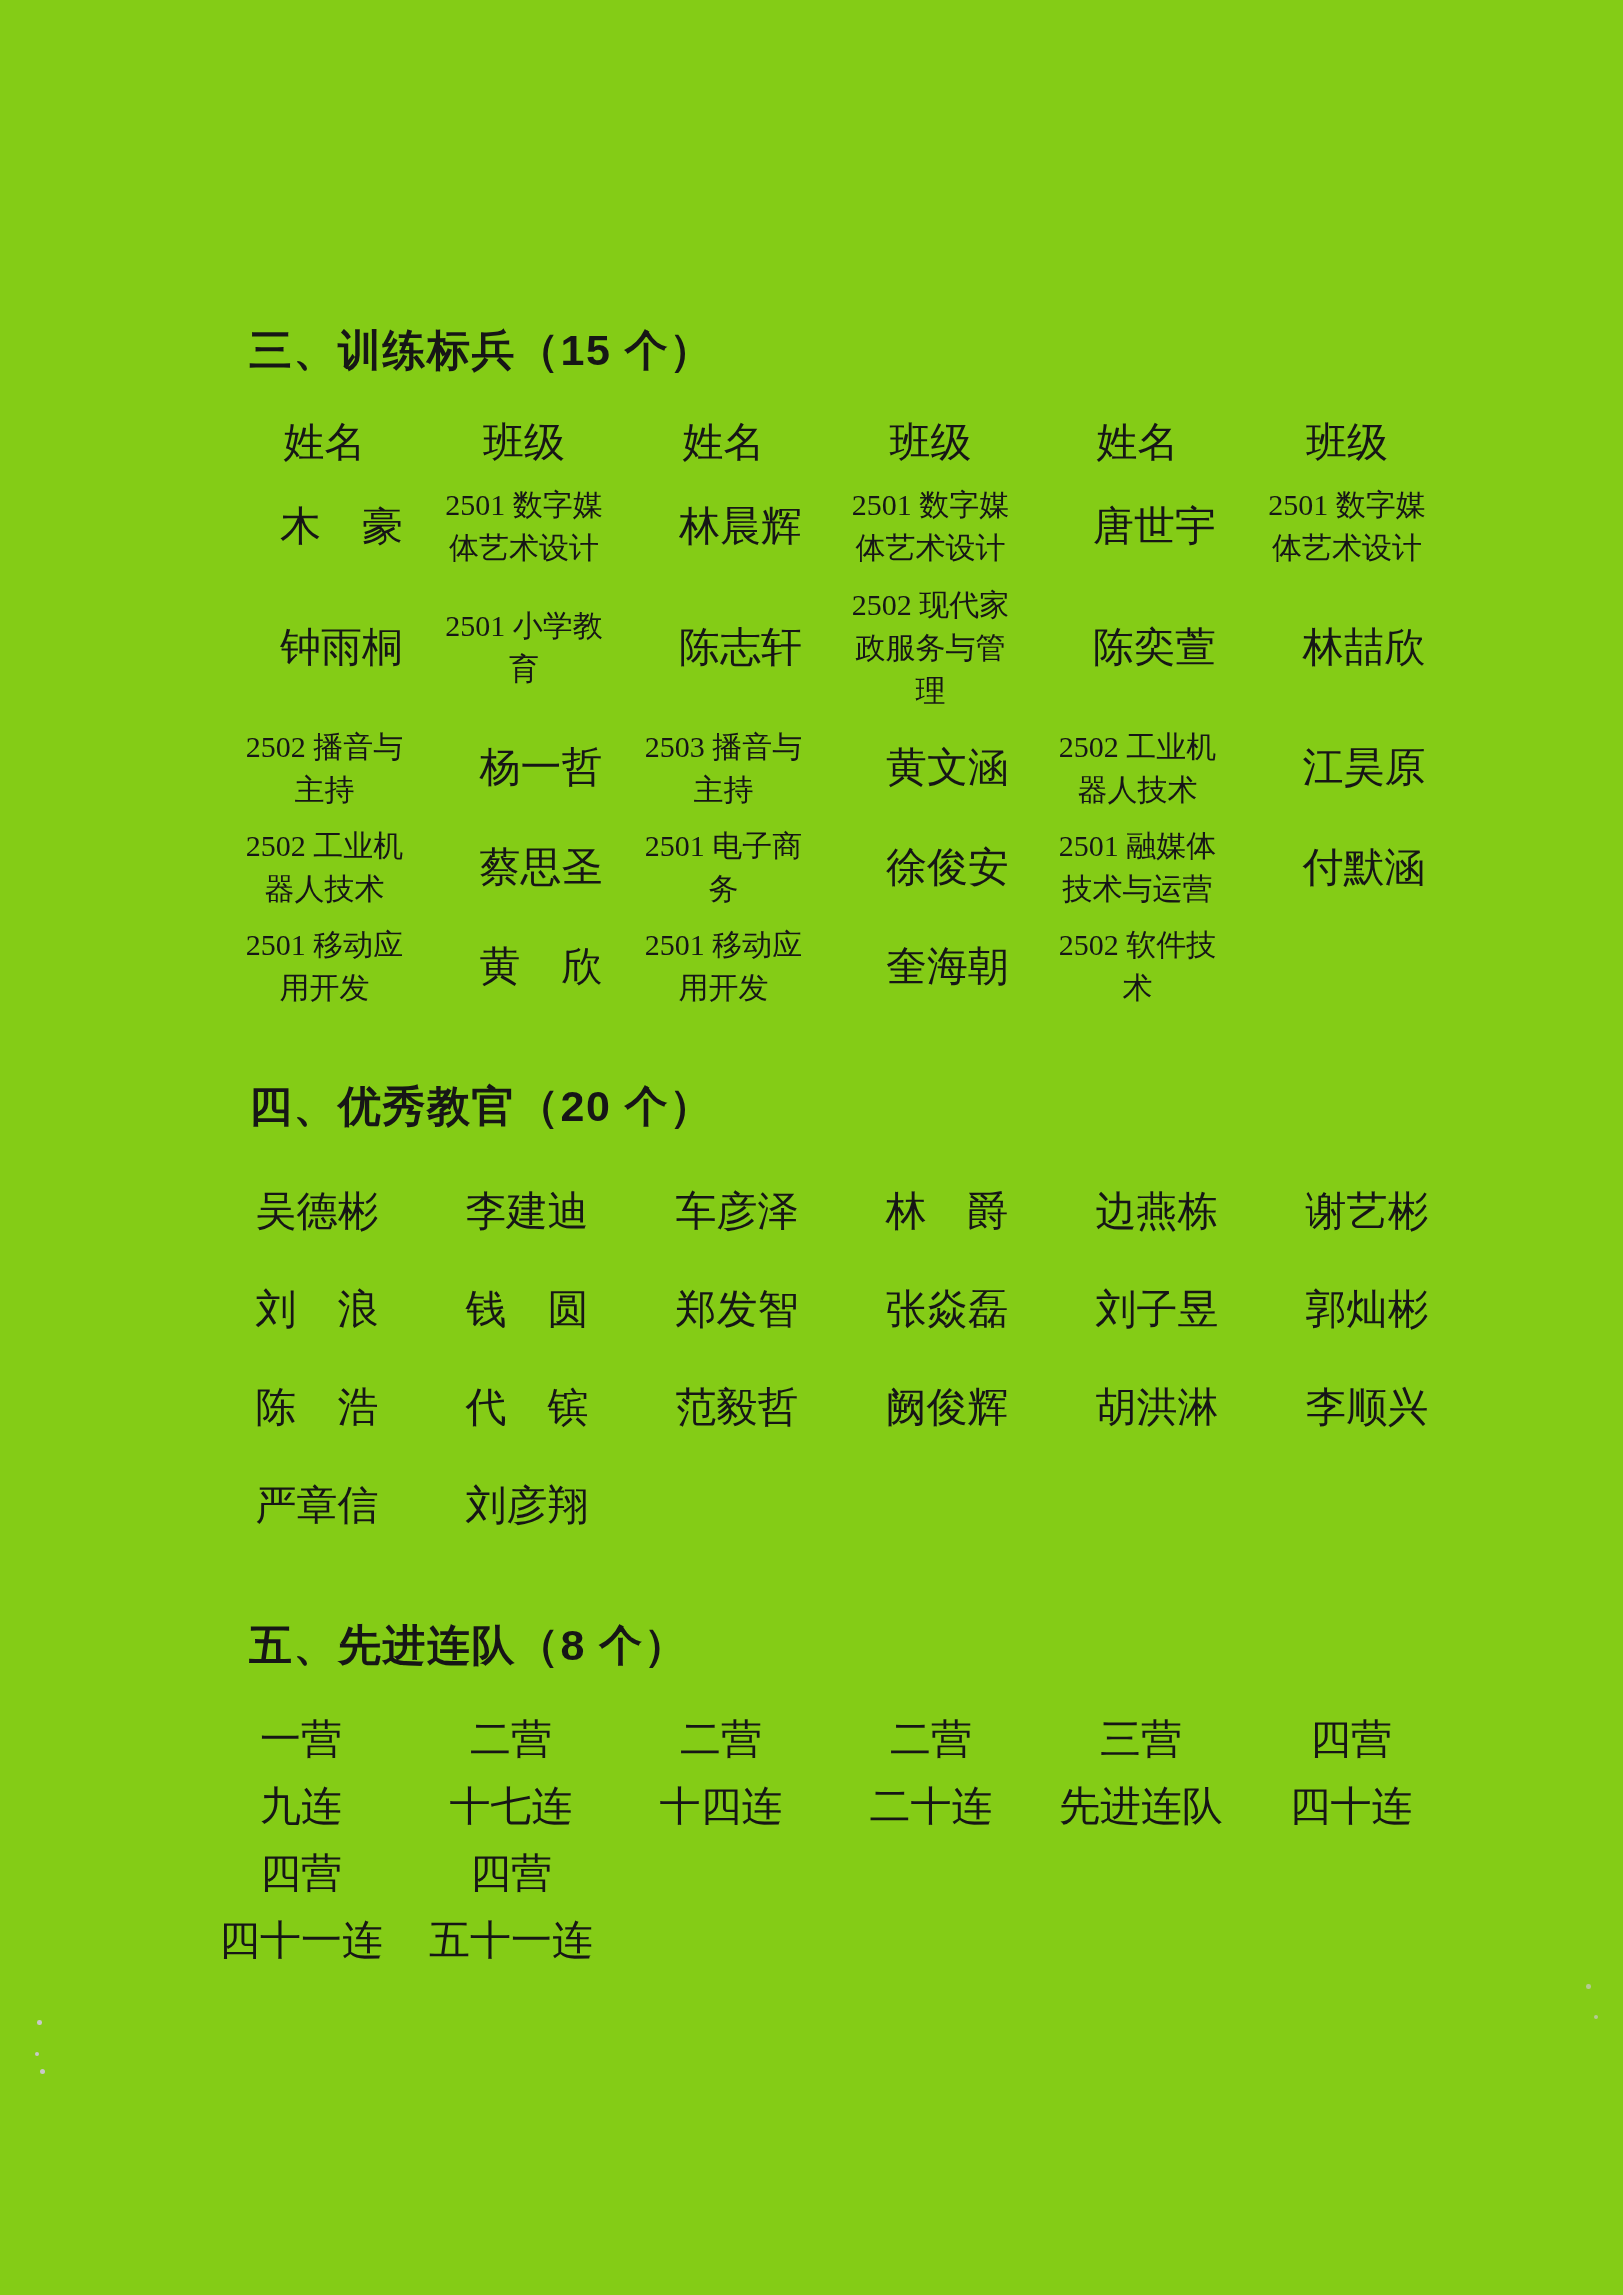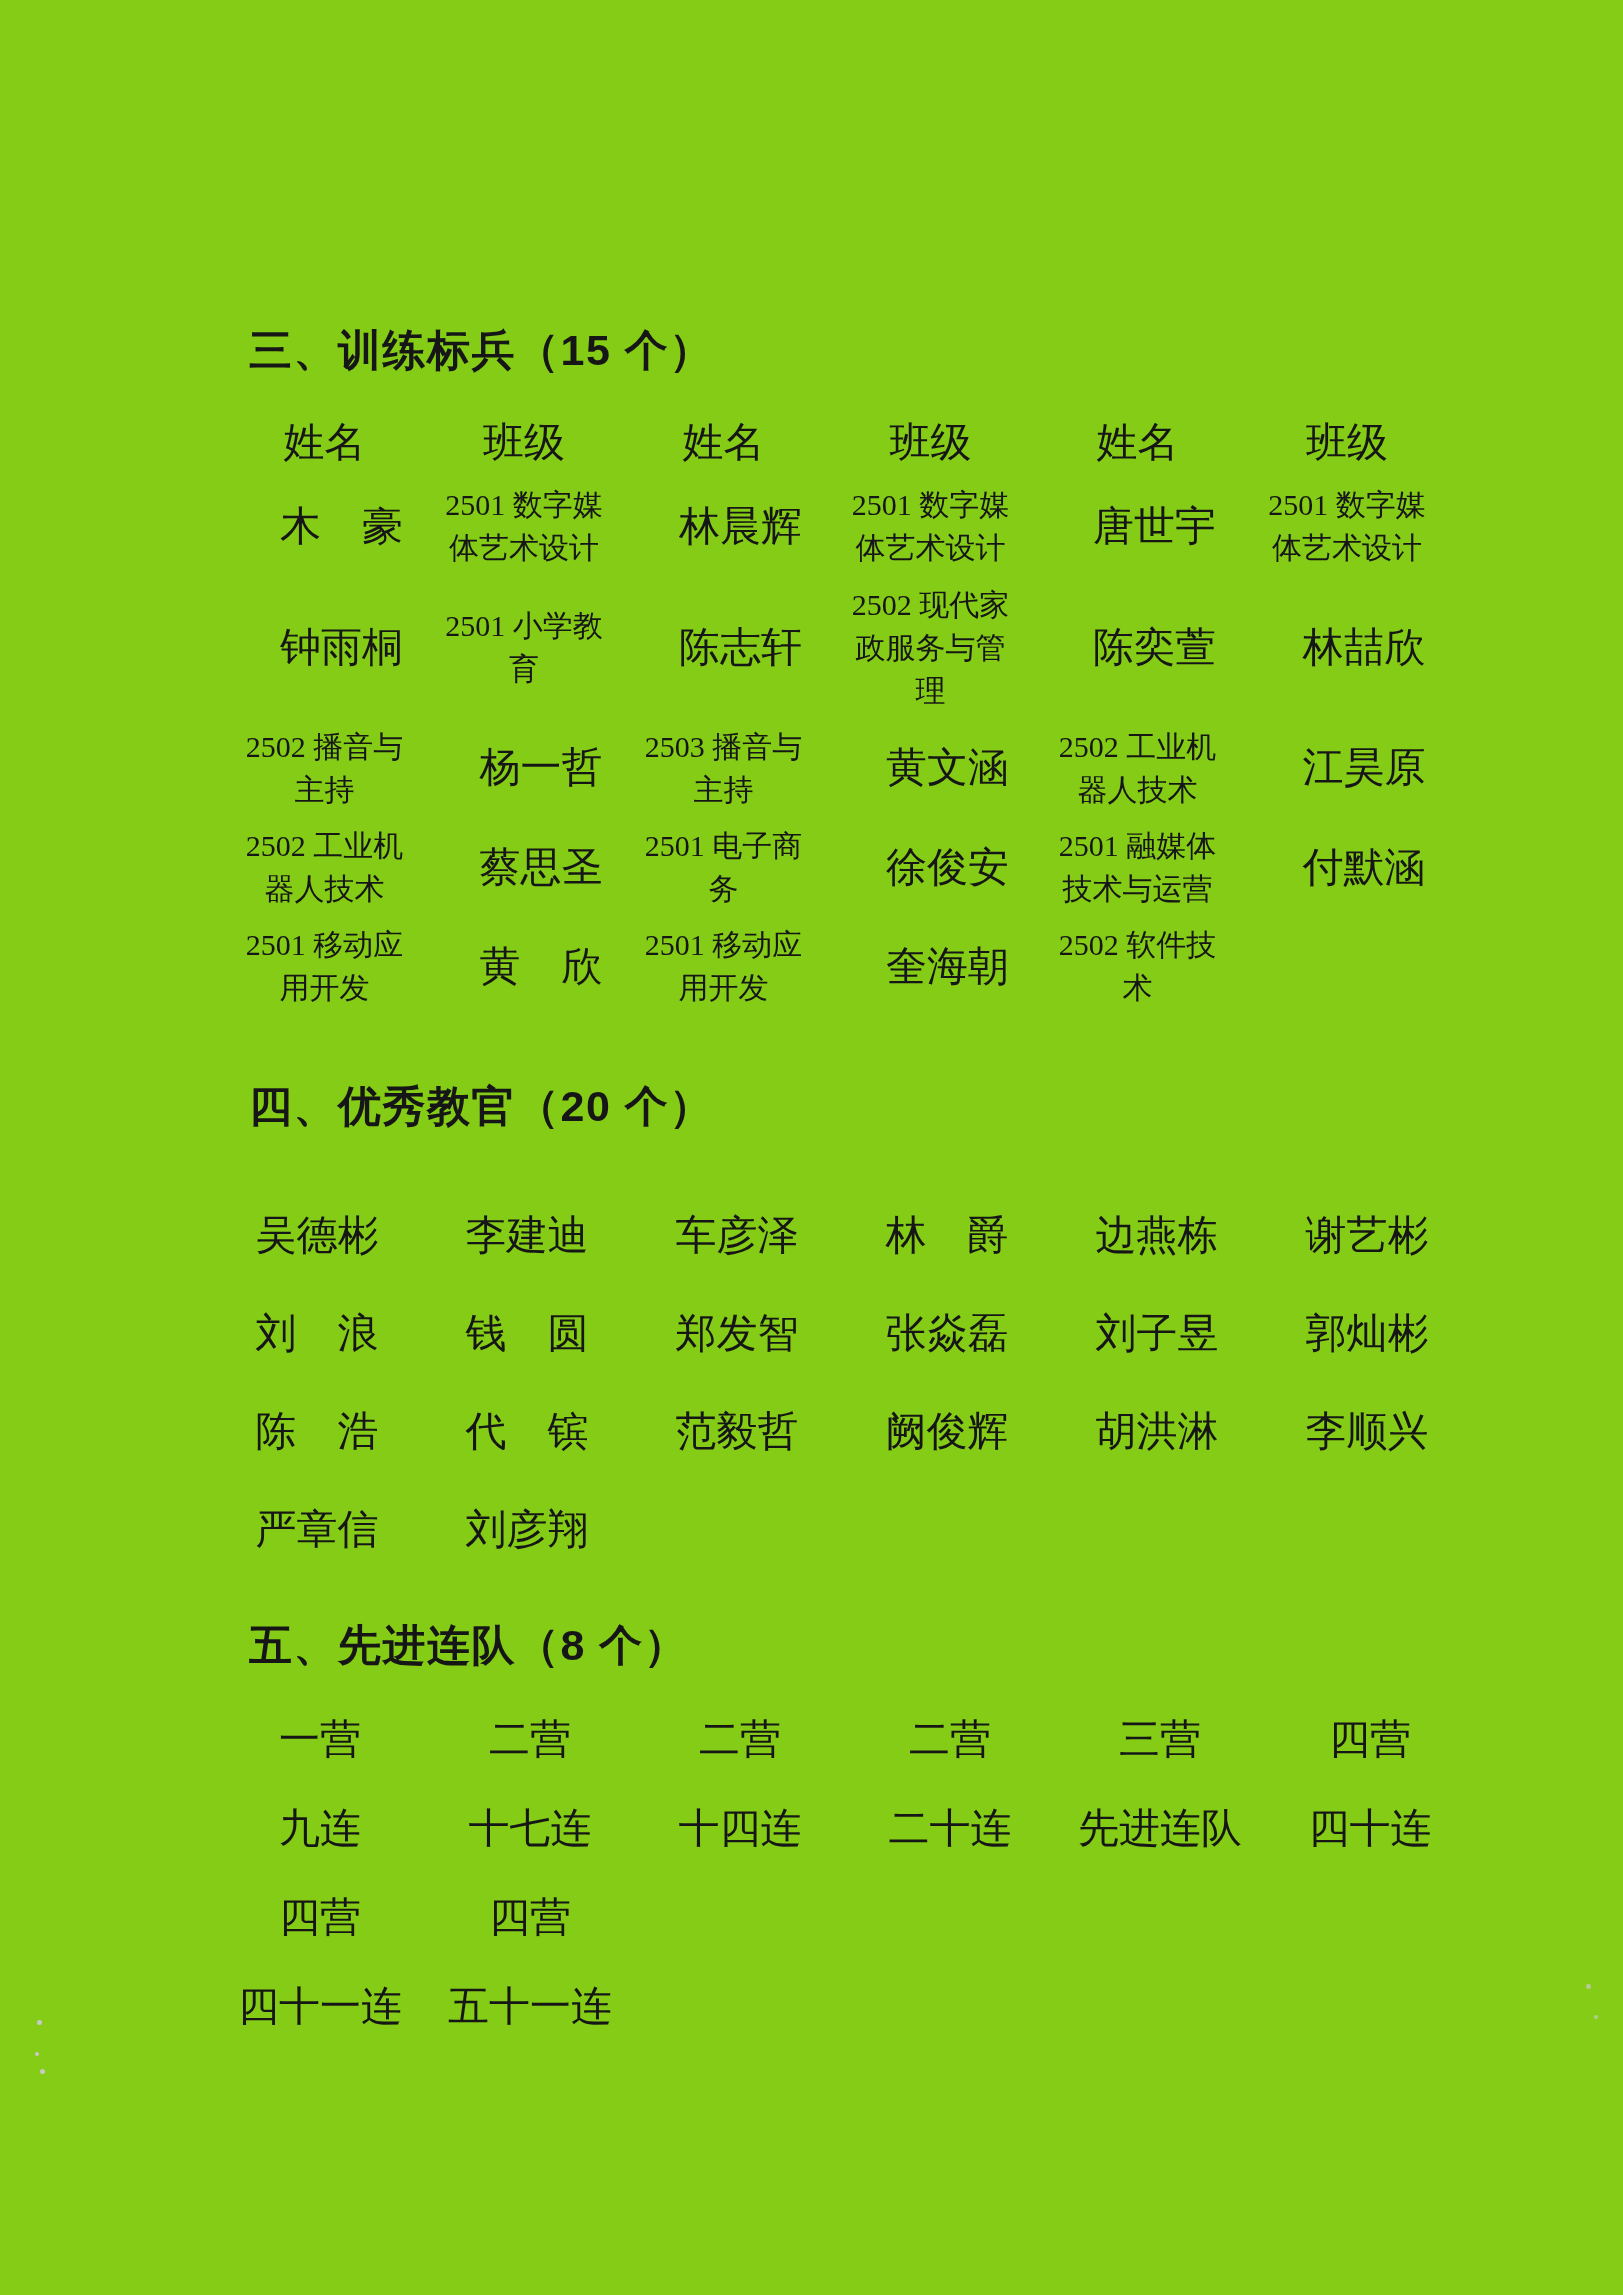--- a/index.html
+++ b/index.html
@@ -53,34 +53,33 @@
   
   .inst-grid{
     position:absolute;
     left:212px;top:1184px;
     width:1258px;
     display:grid;
     grid-template-columns:repeat(6,210px);
     row-gap:43px;
     justify-items:center;
     align-items:center;
-    margin-top:24px;
   }
   .inst-name{
     font-size:41px;
     white-space:pre;
   }
 
   
   .units-block{
     position:absolute;
-    left:215px;top:1712px;
+    left:196px;top:1712px;
     display:flex;
     flex-direction:column;
-    row-gap:46px;
+    row-gap:24px;
   }
   .unit-row{
     display:grid;
     grid-template-columns:repeat(6,210px);
     justify-items:center;
     align-items:center;
     height:43px;
   }
   .unit-label{
     font-size:41px;

